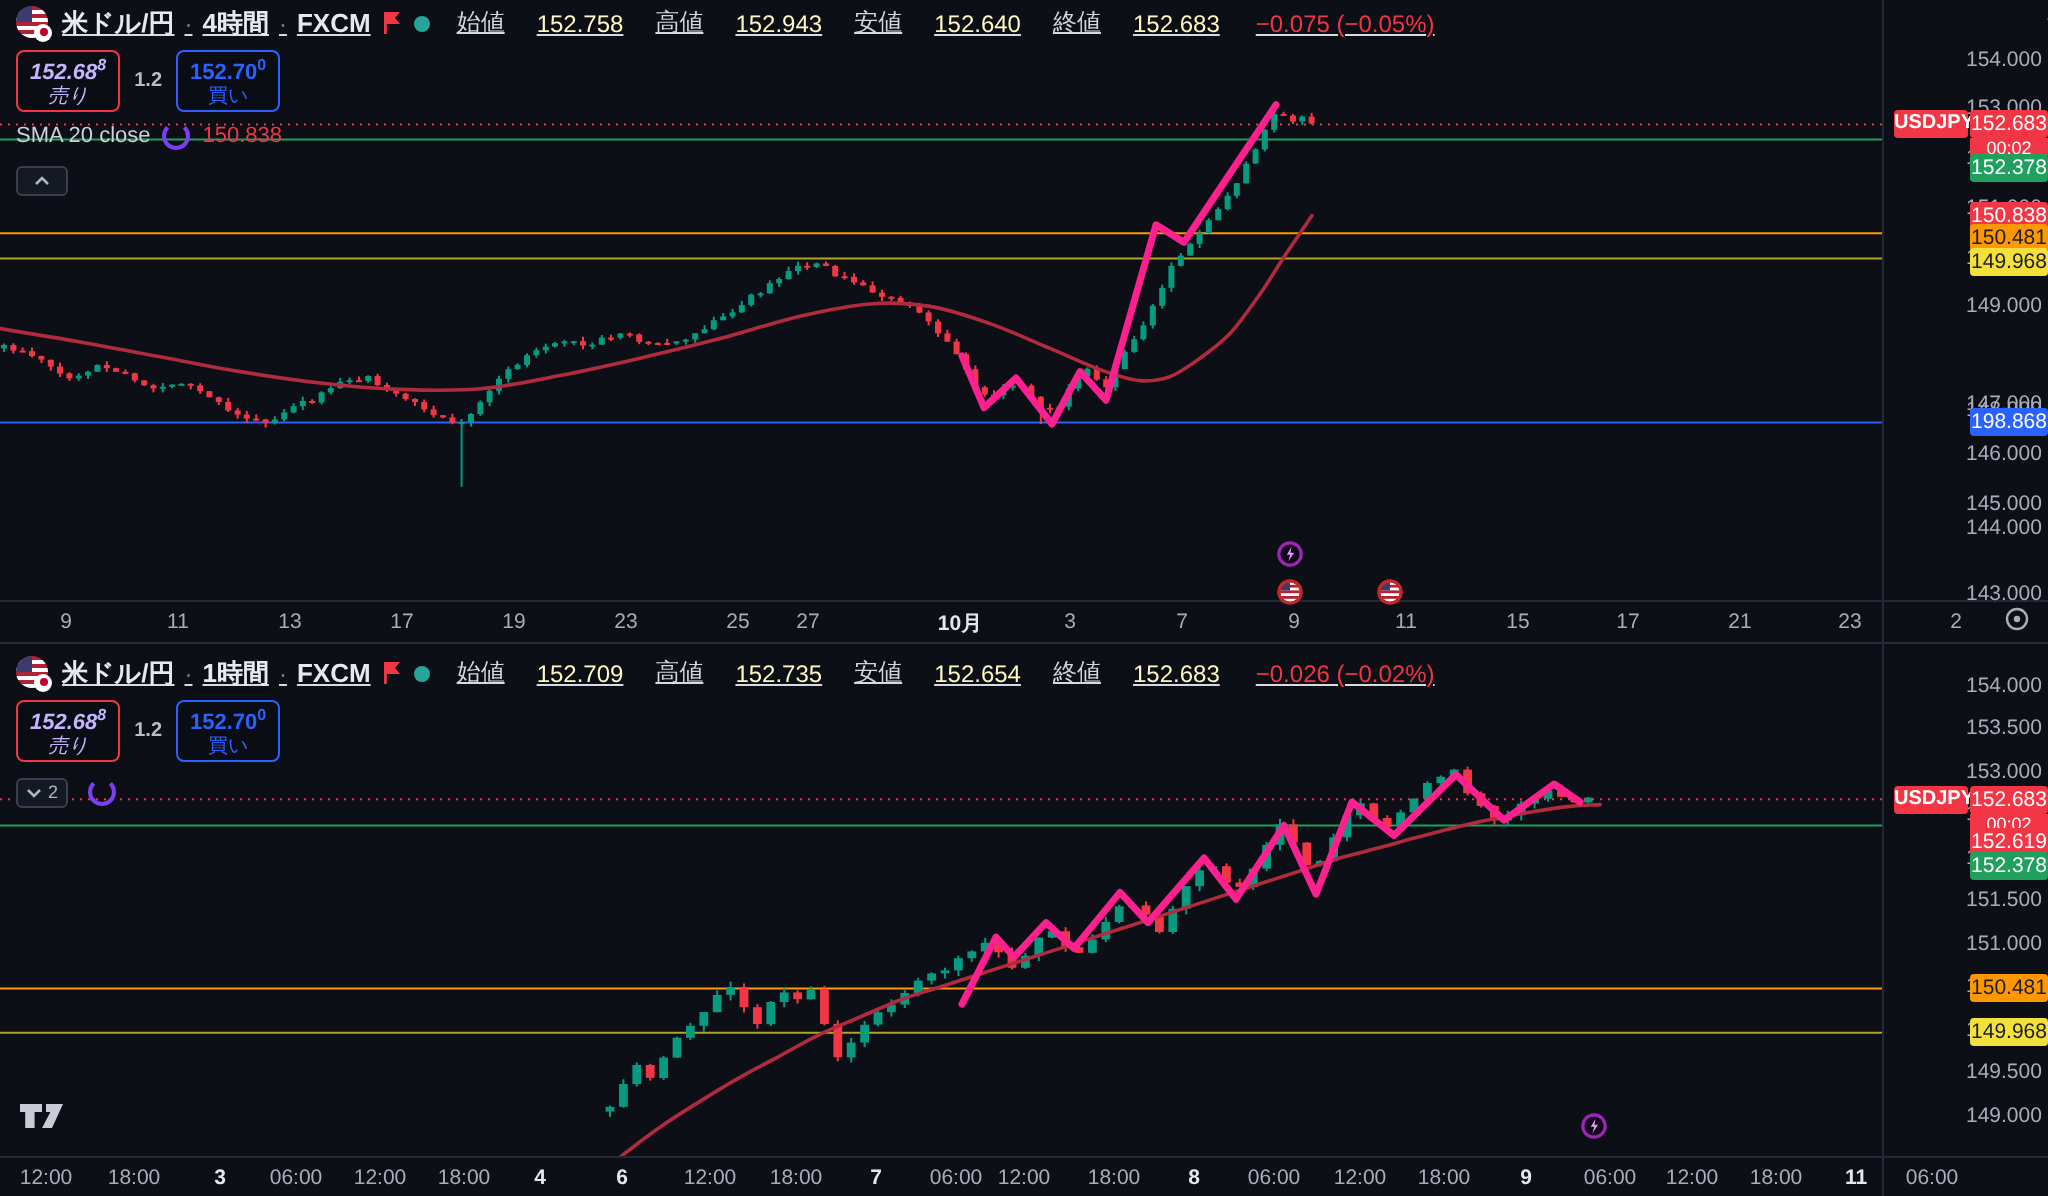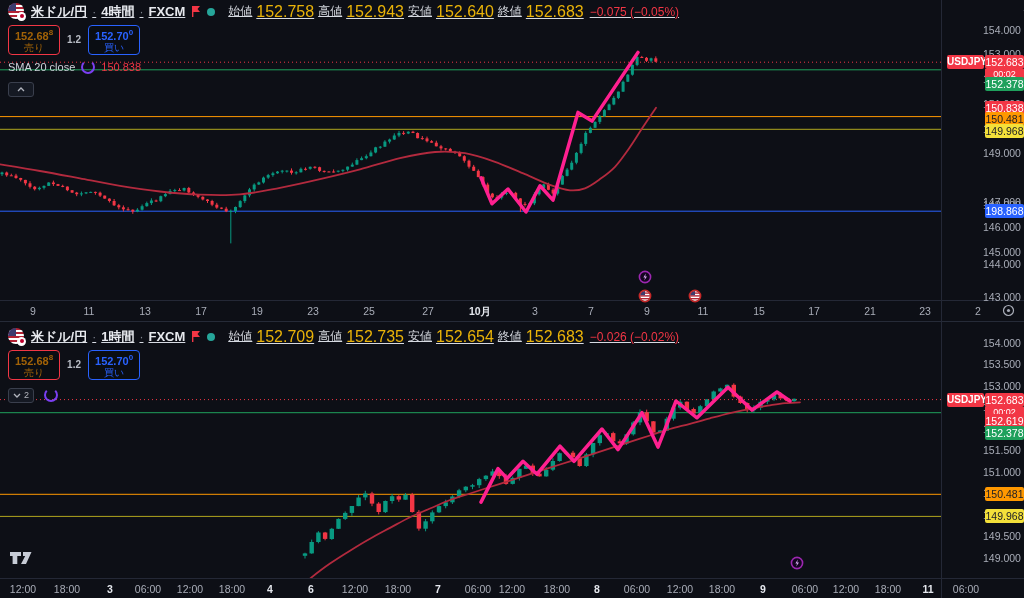--- a/index.html
+++ b/index.html
@@ -13,30 +13,30 @@
   #axis-col{position:absolute;left:941px;top:0;width:83px;height:598px;border-left:1px solid #242836;background:transparent;}
   .tick{position:absolute;left:41px;font-size:10.5px;color:#a9adb8;line-height:12px;white-space:nowrap;}
   .plab{position:absolute;left:43px;width:39px;height:14px;line-height:14px;font-size:10.5px;text-align:center;border-radius:2px;color:#fff;}
   .ptag{position:absolute;left:5px;width:37px;height:14px;line-height:14px;font-size:10px;font-weight:700;text-align:center;border-radius:2px;color:#fff;}
   .psub{position:absolute;left:43px;width:39px;height:10px;line-height:10px;font-size:9px;text-align:center;border-radius:0 0 2px 2px;color:#fff;}
   .divider{position:absolute;left:0;width:1024px;height:1px;background:#262b38;}
   .hdr{position:absolute;left:8px;z-index:5;}
   .hrow{display:flex;align-items:center;gap:5px;height:17px;text-decoration:underline;}
   .sym{font-size:13px;font-weight:700;color:#e7e9ee;white-space:nowrap;}
   .sep{color:#7d828d;font-size:12px;}
-  .ohlc{display:flex;align-items:center;gap:4px;margin-left:8px;}
+  .ohlc{display:flex;align-items:center;gap:16px;margin-left:8px;}
   .olbl{font-size:12px;color:#d3d6dd;}
-  .oval{font-size:16px;color:#eab308;}
+  .oval{font-size:12px;color:#fef9c3;}
   .chg{font-size:12px;color:#f23645;margin-left:2px;white-space:nowrap;}
   .btnrow{display:flex;align-items:center;gap:7px;margin-top:5px;}
   .qbtn{border-radius:4px;padding:1px 6px;text-align:center;background:rgba(10,12,18,.55);cursor:pointer;}
   .qbtn .p{font-size:11px;font-weight:700;line-height:12px;}
   .qbtn .p sup{font-size:8px;}
   .qbtn .l{font-size:10px;line-height:11px;}
-  .sell{border:1px solid #f23645;color:#a16207;}
+  .sell{border:1px solid #f23645;color:#c4b5fd;font-style:italic;}
   .buy{border:1px solid #2962ff;color:#2962ff;}
   .spread{font-size:10px;font-weight:700;color:#b9bdc6;}
   .indrow{display:flex;align-items:center;gap:6px;margin-top:6px;height:13px;}
   .iname{font-size:11px;color:#cdd1d9;}
   .ival{font-size:11px;color:#f23645;}
   .spin{width:10px;height:10px;border:2px solid #7b3ff2;border-top-color:transparent;border-radius:50%;}
   .colbtn{display:inline-flex;align-items:center;justify-content:center;gap:3px;height:13px;min-width:18px;
           border:1px solid #3a3f4d;border-radius:3px;background:#151923;color:#b2b5be;font-size:9px;padding:0 3px;margin-top:8px;cursor:pointer;}
   .pairicon{position:relative;width:18px;height:18px;flex:0 0 18px;}
   .pairicon .us{position:absolute;left:0;top:0;width:16px;height:16px;border-radius:50%;overflow:hidden;
@@ -507,21 +507,21 @@
     </svg>
 
   <div class="time-axis" id="ta0" style="top:300px;height:21px;">
       <div class="tl" style="left: 33px;">9</div>
       <div class="tl" style="left: 89px;">11</div>
       <div class="tl" style="left: 145px;">13</div>
       <div class="tl" style="left: 201px;">17</div>
       <div class="tl" style="left: 257px;">19</div>
       <div class="tl" style="left: 313px;">23</div>
       <div class="tl" style="left: 369px;">25</div>
-      <div class="tl" style="left: 428px;">27</div>
+      <div class="tl" style="left: 404px;">27</div>
       <div class="tl b" style="left: 480px;">10月</div>
       <div class="tl" style="left: 535px;">3</div>
       <div class="tl" style="left: 591px;">7</div>
       <div class="tl" style="left: 647px;">9</div>
       <div class="tl" style="left: 703px;">11</div>
       <div class="tl" style="left: 759px;">15</div>
       <div class="tl" style="left: 814px;">17</div>
       <div class="tl" style="left: 870px;">21</div>
       <div class="tl" style="left: 925px;">23</div>
       <div class="tl" style="left: 978px;">2</div>

